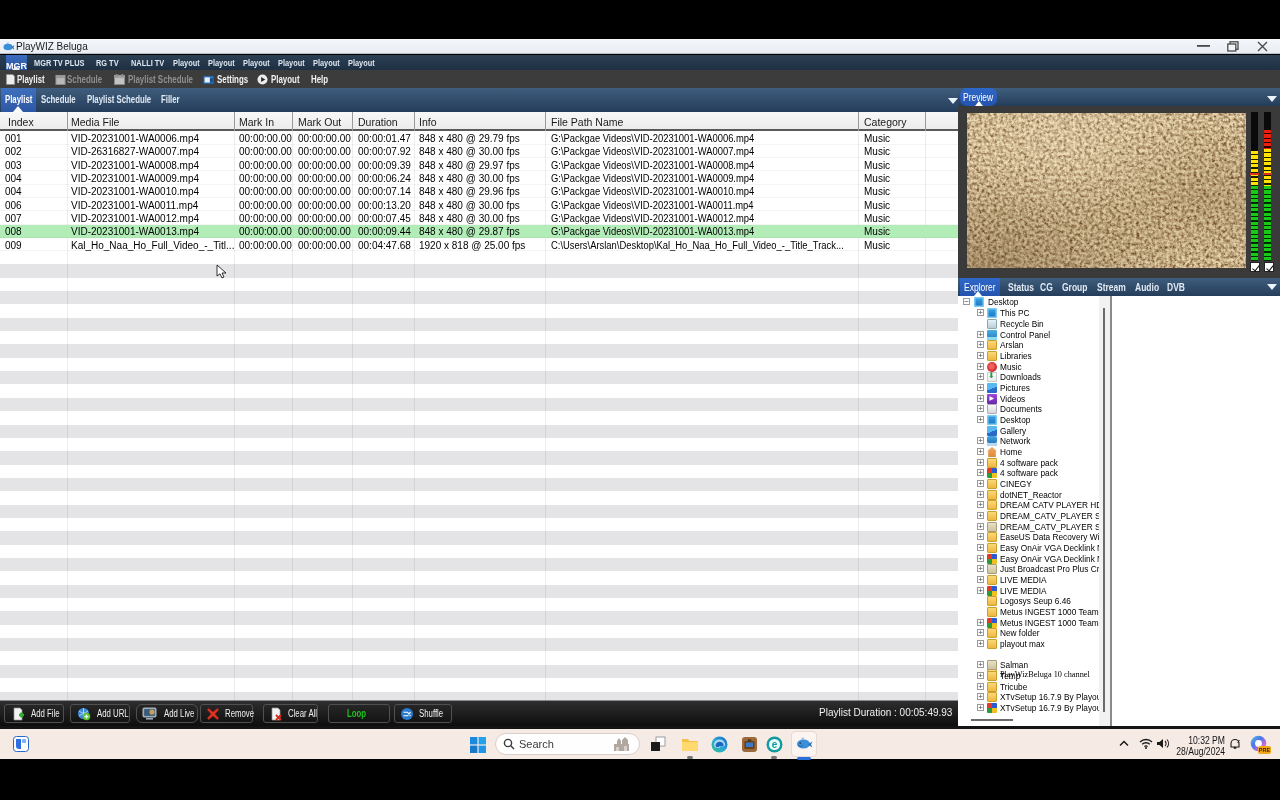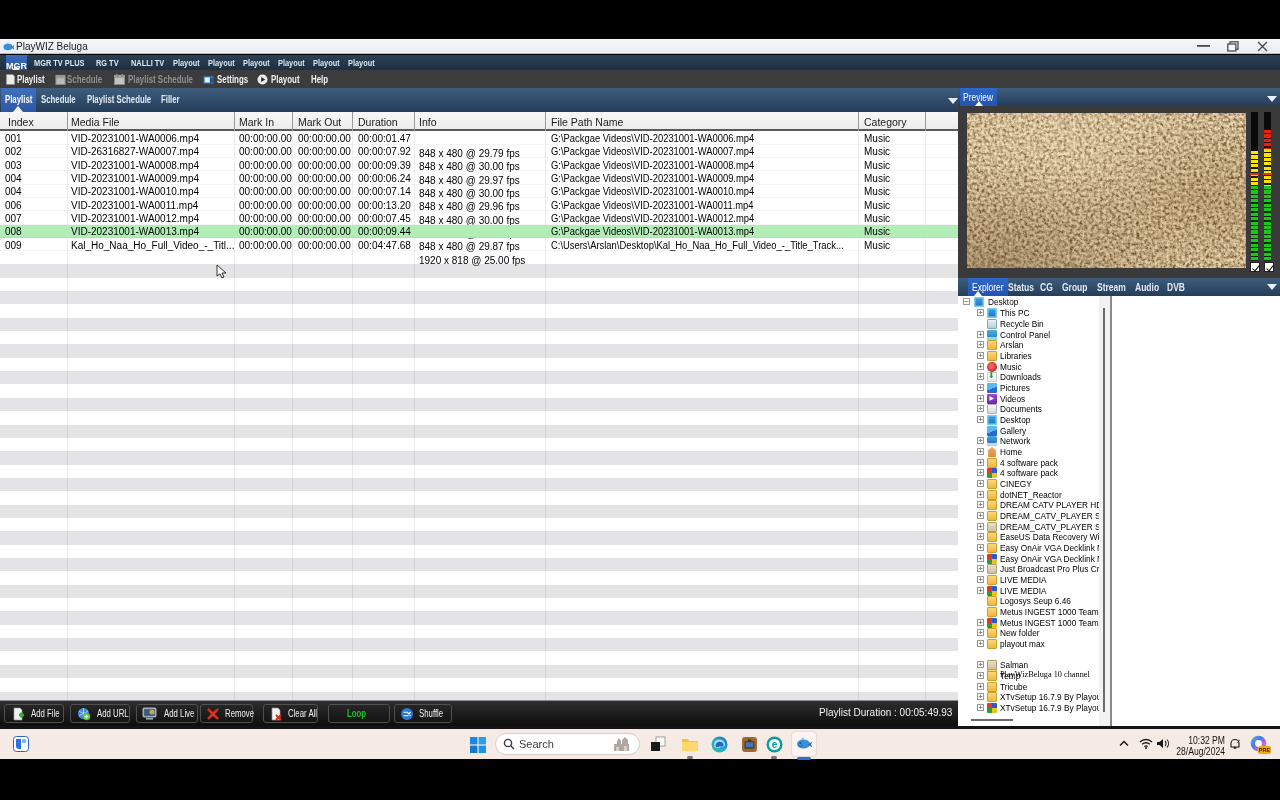--- a/index.html
+++ b/index.html
@@ -34,48 +34,48 @@
   .th { position:absolute; top:116px; font-size:10.5px; color:#1a1a1a; white-space:nowrap; }
   .hsep { position:absolute; top:112px; width:1px; height:19px; background:#9a9a9a; }
   #tbody { left:0; top:131px; width:958px; height:569px; background:#fff; }
   #stripes { left:0; top:251px; width:958px; height:449px;
      background:repeating-linear-gradient(to bottom,#ffffff 0 13.35px,#e4e4e6 13.35px 26.7px); }
   .vline { position:absolute; top:131px; width:1px; height:569px; background:rgba(0,0,0,0.07); }
   .trow { position:absolute; left:0; width:958px; height:13.35px; border-bottom:1px solid rgba(0,0,0,0.045); }
   .trow div { position:absolute; top:1.5px; font-size:10px; color:#000; white-space:nowrap; transform-origin:0 0; }
   .trow div.c6 { transform:scaleX(0.94); }
   #greenrow { background:#b2edb8; }
-  .c0{left:5px;} .c1{left:71px;} .c2{left:239px;} .c3{left:298px;} .c4{left:358px;} .c5{left:419px;margin-top:15px;} .c6{left:551px;} .c7{left:864px;}
+  .c0{left:5px;} .c1{left:71px;} .c2{left:239px;} .c3{left:298px;} .c4{left:358px;} .c5{left:419px;} .c6{left:551px;} .c7{left:864px;}
 
   
   #btoolbar { left:0; top:700px; width:958px; height:27px; background:linear-gradient(#2e2e2e,#0c0c0c); border-top:1px solid #8a8a8a; }
   .bbtn { position:absolute; top:704px; height:19px; background:linear-gradient(#262626,#141414); border:1px solid #505050; border-radius:3px; }
   .bbtn span { position:absolute; font-size:10px; color:#f0f0f0; white-space:nowrap; transform:scaleX(0.78); transform-origin:0 0; }
   #pldur { position:absolute; left:819px; top:707px; font-size:10px; color:#f0f0f0; }
 
   
   #rtabbar { left:958px; top:88px; width:322px; height:18px; background:linear-gradient(#3f5d7d,#243d5a); }
-  #rtabsel { left:960px; top:88px; width:37px; height:18px; background:linear-gradient(#2f68c8,#2453ae); }
+  #rtabsel { left:960px; top:88px; width:37px; height:18px; background:linear-gradient(#2f68c8,#2453ae);border-radius:7px; }
   #rtabsel span { position:absolute; left:3px; top:4px; font-size:10px; color:#fff; transform:scaleX(0.85); transform-origin:0 0; }
   #prevpanel { left:958px; top:106px; width:322px; height:172px; background:#3a3a3a; }
   #video { left:967px; top:113px; width:279px; height:155px; overflow:hidden; }
 
   
   .seg { position:absolute; width:7px; }
   .segy { background:repeating-linear-gradient(to bottom,#ffe200 0 3.1px,#1a1a00 3.1px 4.45px); }
   .segg { background:repeating-linear-gradient(to bottom,#17c817 0 3.1px,#002800 3.1px 4.45px); }
   .segr { background:repeating-linear-gradient(to bottom,#e82010 0 3.1px,#280000 3.1px 4.45px); }
   .segk { background:#0a0a0a; }
   .redline { position:absolute; width:9px; height:2px; background:#e03020; }
   .mchk { position:absolute; top:262px; width:10px; height:10px; background:#fff; border:1px solid #222; }
   .mchk::after { content:""; position:absolute; left:2.5px; top:0.5px; width:3px; height:5.5px; border:solid #111; border-width:0 1.5px 1.5px 0; transform:rotate(38deg); }
 
   
   #etabbar { left:958px; top:278px; width:322px; height:18px; background:linear-gradient(#3f5d7d,#243d5a); }
-  #etabsel { left:960px; top:278px; width:40px; height:18px; background:linear-gradient(#2f68c8,#2453ae);margin-left:8px; }
+  #etabsel { left:960px; top:278px; width:40px; height:18px; background:linear-gradient(#2f68c8,#2453ae); }
   #etabsel span { position:absolute; left:4px; top:4px; font-size:10px; color:#fff; transform:scaleX(0.85); transform-origin:0 0; }
   .etab { position:absolute; top:282px; font-size:10px; font-weight:bold; color:#e2eaf4; transform:scaleX(0.85); transform-origin:0 0; }
 
   
   #treewrap { left:958px; top:296px; width:322px; height:431px; background:#fff; }
   #treesb { left:1099px; top:296px; width:11px; height:431px; background:#f2f2f2; }
   #treethumb { left:1103px; top:308px; width:2px; height:404px; background:#6a6a6a; }
   #treebrd { left:1110px; top:296px; width:2px; height:431px; background:#8a8a8a; }
   #hthumb { left:971px; top:719px; width:42px; height:2px; background:#6a6a6a; }
   .ti { position:absolute; left:958px; width:141px; height:11px; font-size:9px; color:#000; white-space:nowrap; overflow:hidden; }
@@ -314,21 +314,21 @@
     </div>
   <div class="bbtn" style="left:70px;width:60px;">
     <svg style="position:absolute;left:6px;top:2px;" width="14" height="14" viewBox="0 0 14 14">
         <circle cx="6.5" cy="6.5" r="5.5" fill="#3a8ad8"></circle>
         <path d="M2 4 Q6.5 8 11 4 M2 9 Q6.5 5 11 9 M6.5 1 v11" stroke="#bfe3ff" stroke-width="0.8" fill="none"></path>
         <circle cx="9.5" cy="9.5" r="3.8" fill="#58c028"></circle>
         <path d="M7.5 9.5 h4 M9.5 7.5 v4" stroke="#eaffea" stroke-width="1.4"></path>
       </svg>
     <span style="left:26px;top:3px;">Add URL</span>
     </div>
-  <div class="bbtn" style="left:136px;width:62px;">
+  <div class="bbtn" style="left:136px;width:62px;border-radius:6px;">
     <svg style="position:absolute;left:5px;top:2px;" width="15" height="14" viewBox="0 0 15 14">
         <rect x="1" y="1" width="13" height="9" rx="1" fill="#7a92a8" stroke="#cfd8e0" stroke-width="0.8"></rect>
         <rect x="2.2" y="2.2" width="10.6" height="6.6" fill="#3a5a78"></rect>
         <circle cx="10" cy="5" r="2.6" fill="#c8a060"></circle>
         <rect x="4" y="11" width="7" height="1.6" fill="#9aa8b8"></rect>
       </svg>
     <span style="left:27px;top:3px;">Add Live</span>
     </div>
   <div class="bbtn" style="left:200px;width:53px;">
     <svg style="position:absolute;left:5px;top:2px;" width="14" height="14" viewBox="0 0 14 14">

